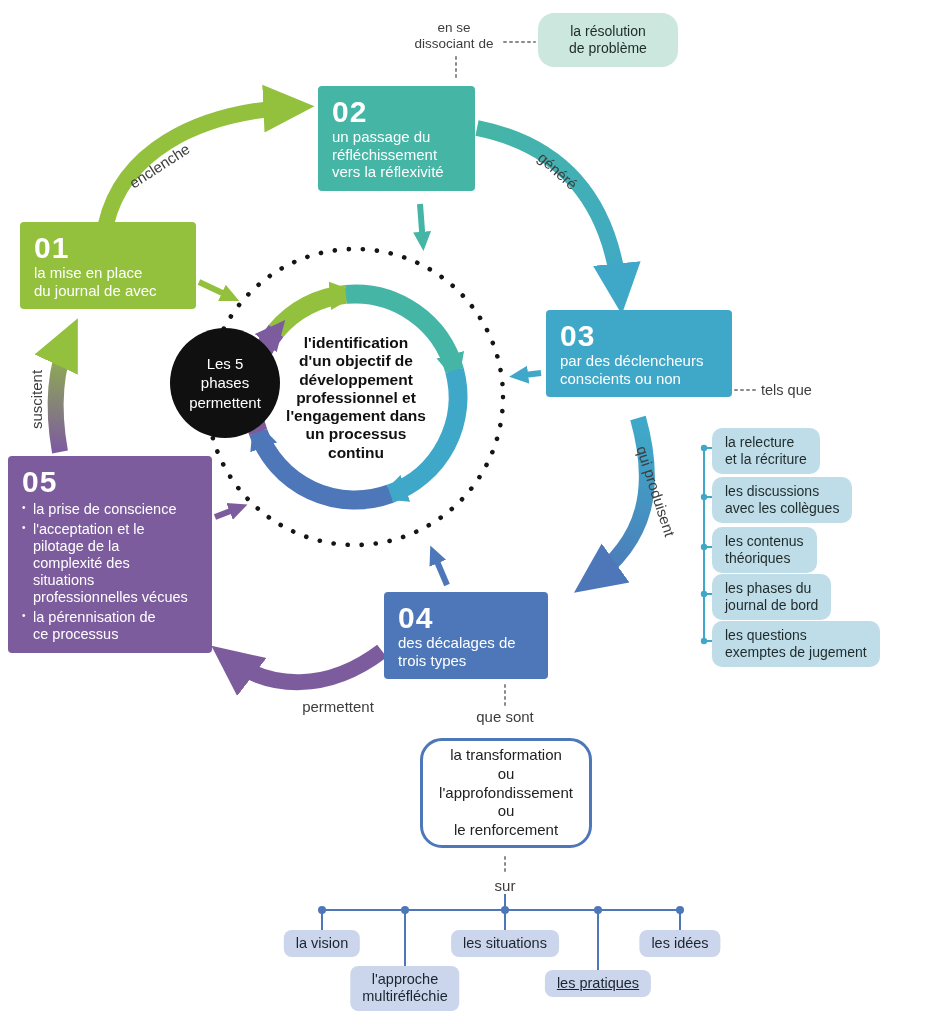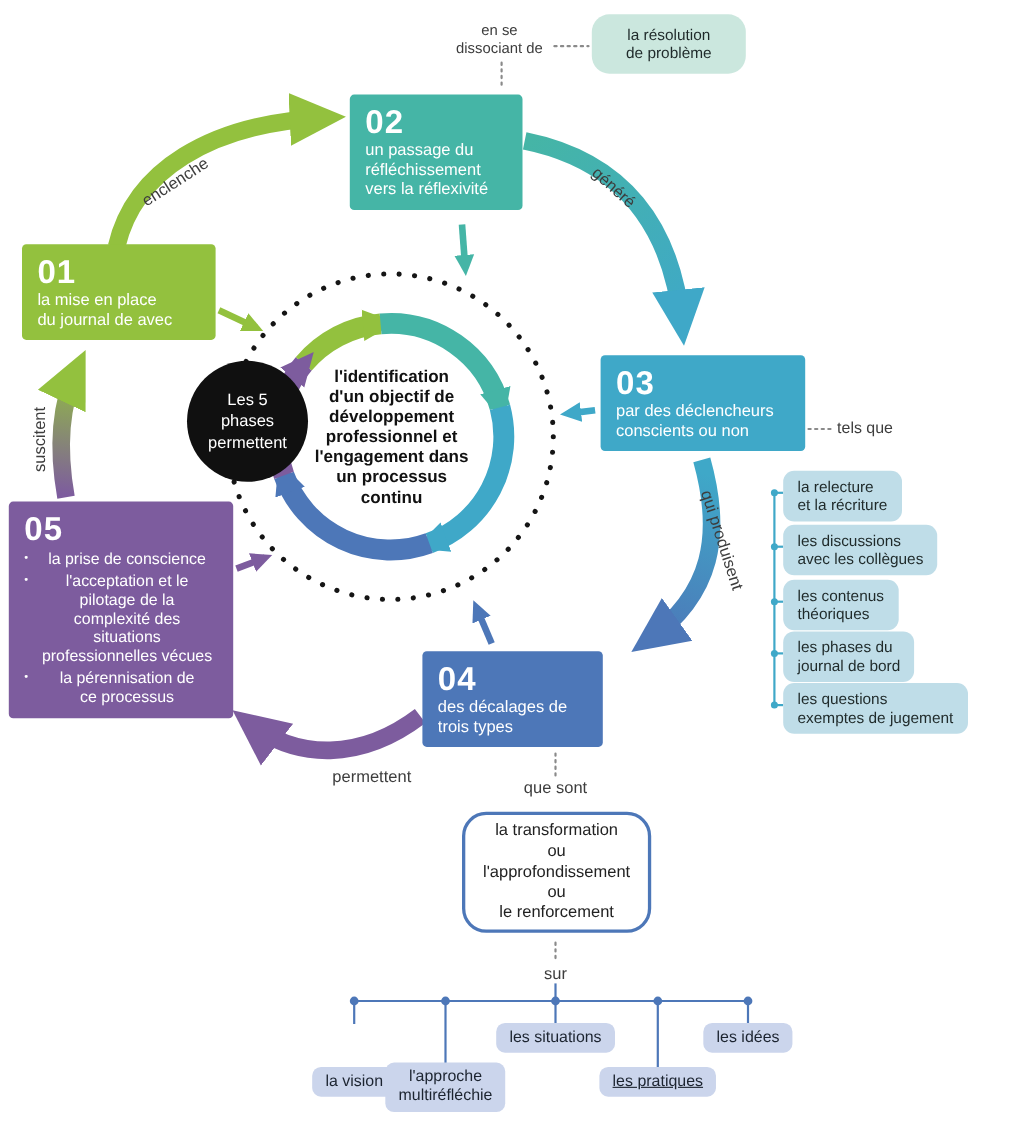--- a/index.html
+++ b/index.html
@@ -9,24 +9,24 @@
     font-family:"Liberation Sans", sans-serif; color:#222; overflow:hidden;
   }
   .layer { position:absolute; left:0; top:0; }
 
   
   .phase { position:absolute; border-radius:4px; color:#fff; padding:10px 14px; }
   .phase .num { font-size:30px; font-weight:bold; line-height:1.08; letter-spacing:1px; }
   .phase .label { font-size:15px; font-weight:500; line-height:1.17; white-space:pre-line; }
   .p01 { left:20px;  top:222px; width:176px; background:var(--green,#93c13e); }
   .p02 { left:318px; top:86px;  width:157px; background:var(--teal,#45b5a6); }
-  .p03 { left:546px; top:323px; width:186px; background:var(--cyan,#3fa8c8); }
+  .p03 { left:546px; top:310px; width:186px; background:var(--cyan,#3fa8c8); }
   .p04 { left:384px; top:592px; width:164px; background:var(--blue,#4d77b8); }
   .p05 { left:8px;   top:456px; width:204px; background:var(--purple,#7d5c9e); }
-  .bullets { font-size:14.5px; font-weight:500; line-height:1.17;text-align:center; }
+  .bullets { font-size:14.5px; font-weight:500; line-height:1.17; }
   .bullet { position:relative; padding-left:11px; white-space:pre-line; margin-top:3px; }
   .bullet::before { content:"•"; position:absolute; left:0; top:1px; font-size:10px; }
 
   
   .badge {
     position:absolute; left:170px; top:328px; width:110px; height:110px; border-radius:50%;
     background:#101010; color:#fff; display:flex; align-items:center; justify-content:center;
     text-align:center; font-size:15px; line-height:1.3; white-space:pre-line; z-index:3;
   }
   .objective {
@@ -37,21 +37,21 @@
   
   .softbox { position:absolute; border-radius:12px; font-size:14px; line-height:1.22; white-space:pre-line; color:#1f2a2a; }
   .resolution { left:538px; top:13px; width:140px; padding:10px 8px; text-align:center;
                 background:var(--light_teal,#cbe7de); border-radius:16px; }
   .trigger { left:712px; background:var(--light_cyan,#bfdde8); padding:6px 13px; border-radius:10px; }
   .t0 { top:428px; } .t1 { top:477px; } .t2 { top:527px; } .t3 { top:574px; } .t4 { top:621px; }
 
   .leaf { position:absolute; background:var(--light_periwinkle,#cbd5ec); border-radius:8px;
           padding:5px 12px; font-size:14.5px; line-height:1.2; text-align:center;
           transform:translateX(-50%); white-space:pre-line; color:#1c2430; }
-  .l0 { left:322px; top:930px;margin-top:40px; } .l1 { left:405px; top:966px; } .l2 { left:505px; top:930px; }
+  .l0 { left:322px; top:930px; } .l1 { left:405px; top:966px; } .l2 { left:505px; top:930px; }
   .l3 { left:598px; top:970px;text-decoration:underline; } .l4 { left:680px; top:930px; }
 
   
   .edge { position:absolute; font-size:15px; color:#3d3d3d; text-align:center;
           white-space:pre-line; line-height:1.2; height:19px; }
   .e-enclenche { left:114px; top:157px; width:92px;  transform:rotate(-33deg); }
   .e-genere    { left:522px; top:162px; width:70px;  transform:rotate(42deg); }
   .e-produisent{ left:599px; top:482px; width:112px; transform:rotate(72deg); }
   .e-permettent{ left:292px; top:698px; width:92px; }
   .e-suscitent { left:-5px;  top:390px; width:84px;  transform:rotate(-90deg); }

